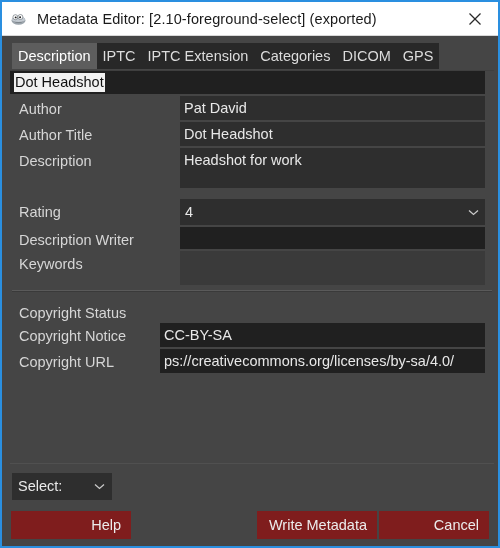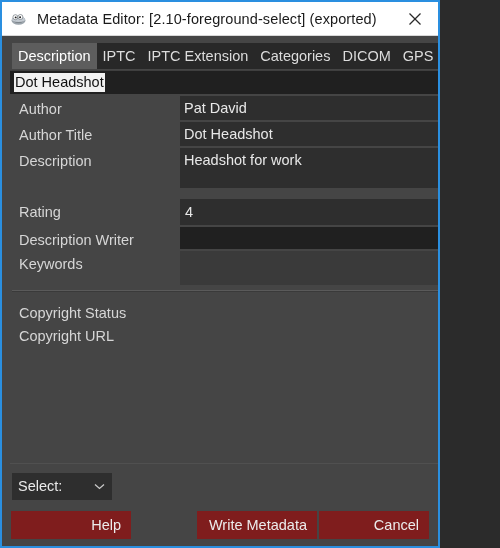--- a/index.html
+++ b/index.html
@@ -11,21 +11,21 @@
   body {
     width: 500px;
     height: 548px;
     overflow: hidden;
     font-family: "Liberation Sans", sans-serif;
   }
 
   
   #window {
     position: relative;
-    width: 440px;
+    width: 500px;
     height: 548px;
     box-sizing: border-box;
     border: 2px solid #2a8fe0;
     background: #454545;
     overflow: hidden;
   }
 
   
   #titlebar {
     height: 34px;
@@ -378,23 +378,32 @@
     </div>
 
     <hr class="sep">
 
     <div class="section">
 
       <div class="row cw">
         <div class="label">Copyright Status</div>
       </div>
 
+      <div class="row cw">
+        <div class="label">Copyright Notice</div>
+        <div class="field">
+          <div class="entry dark">CC-BY-SA</div>
+        </div>
+      </div>
 
       <div class="row cw">
         <div class="label">Copyright URL</div>
+        <div class="field">
+          <div class="entry dark">ps://creativecommons.org/licenses/by-sa/4.0/</div>
+        </div>
       </div>
 
     </div>
 
   </div>
   <div id="viewport-edge"></div>
 
   <div id="select-bar">
     <div id="select-combo">
       <span>Select:</span>

